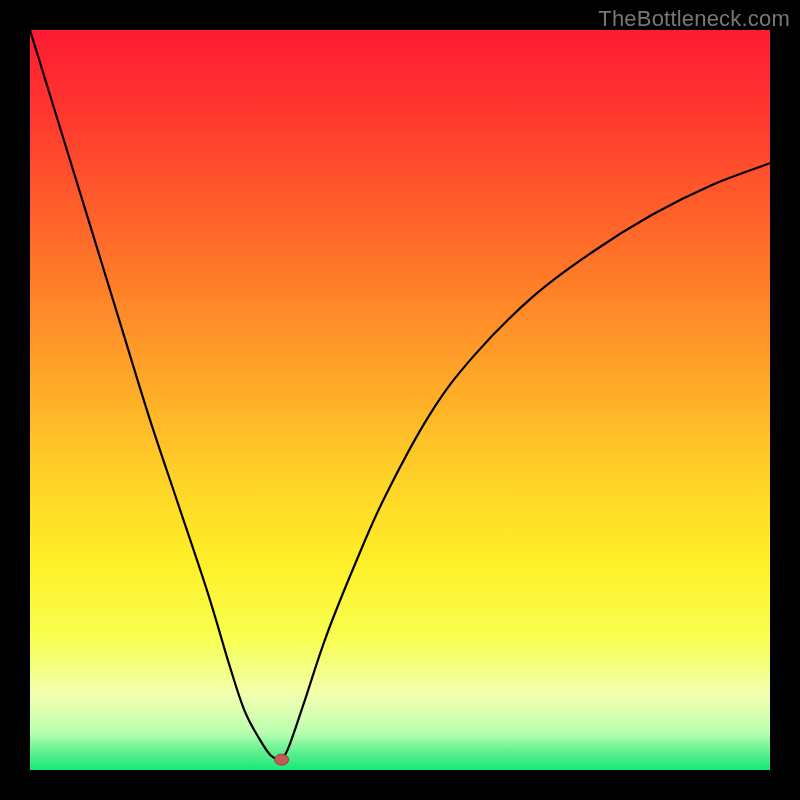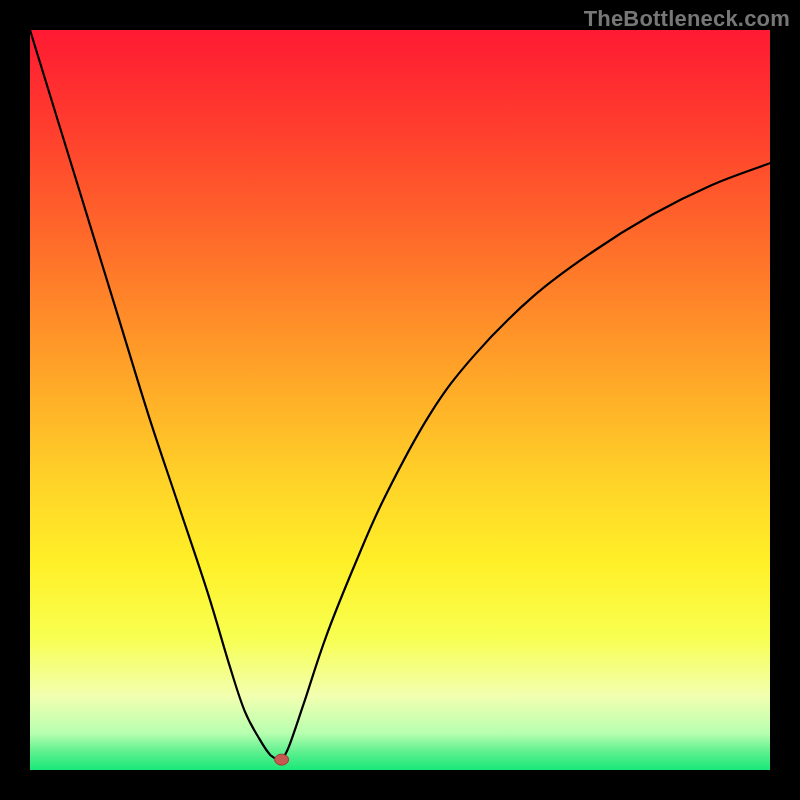--- a/index.html
+++ b/index.html
@@ -24,21 +24,21 @@
     width: 740px;
     height: 740px;
     overflow: hidden;
   }
   .watermark {
     position: absolute;
     top: 6px;
     right: 10px;
     color: #777;
     font-size: 22px;
-    font-weight: 700;
+    font-weight: 400;
     letter-spacing: 0.2px;
     user-select: none;
   }
 </style>
 </head>
 <body>
 
 <div class="stage">
   <div class="watermark">TheBottleneck.com</div>
 

